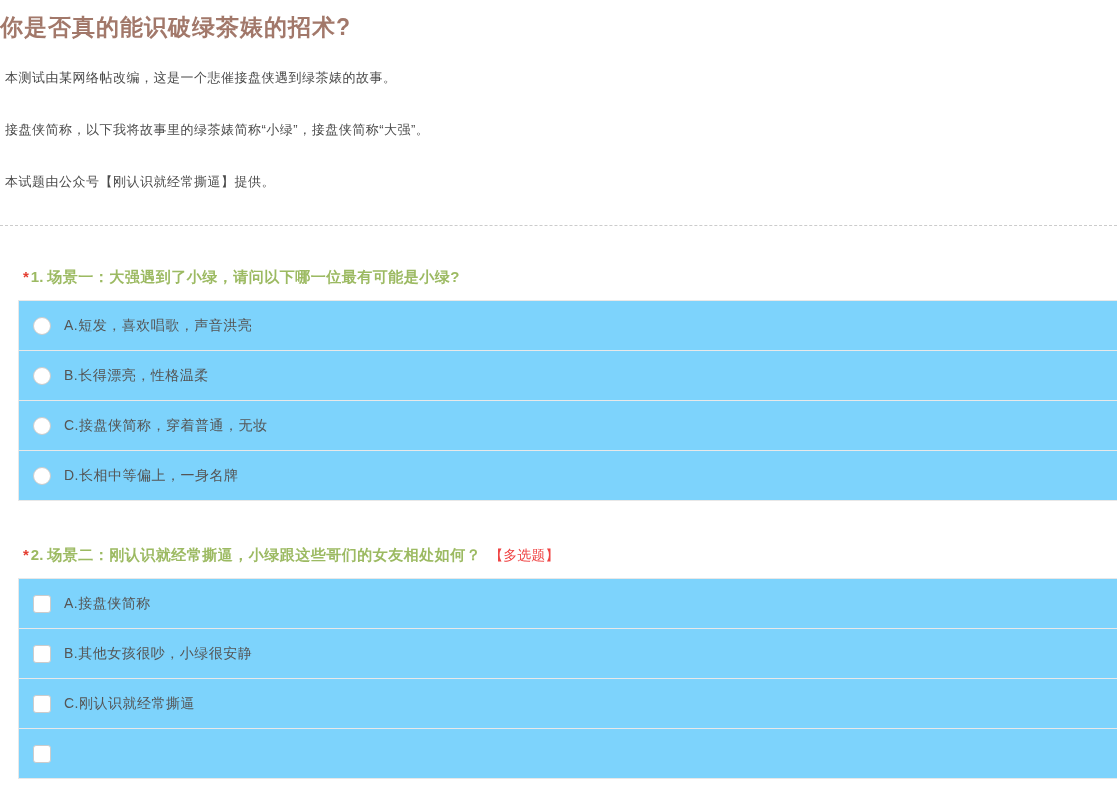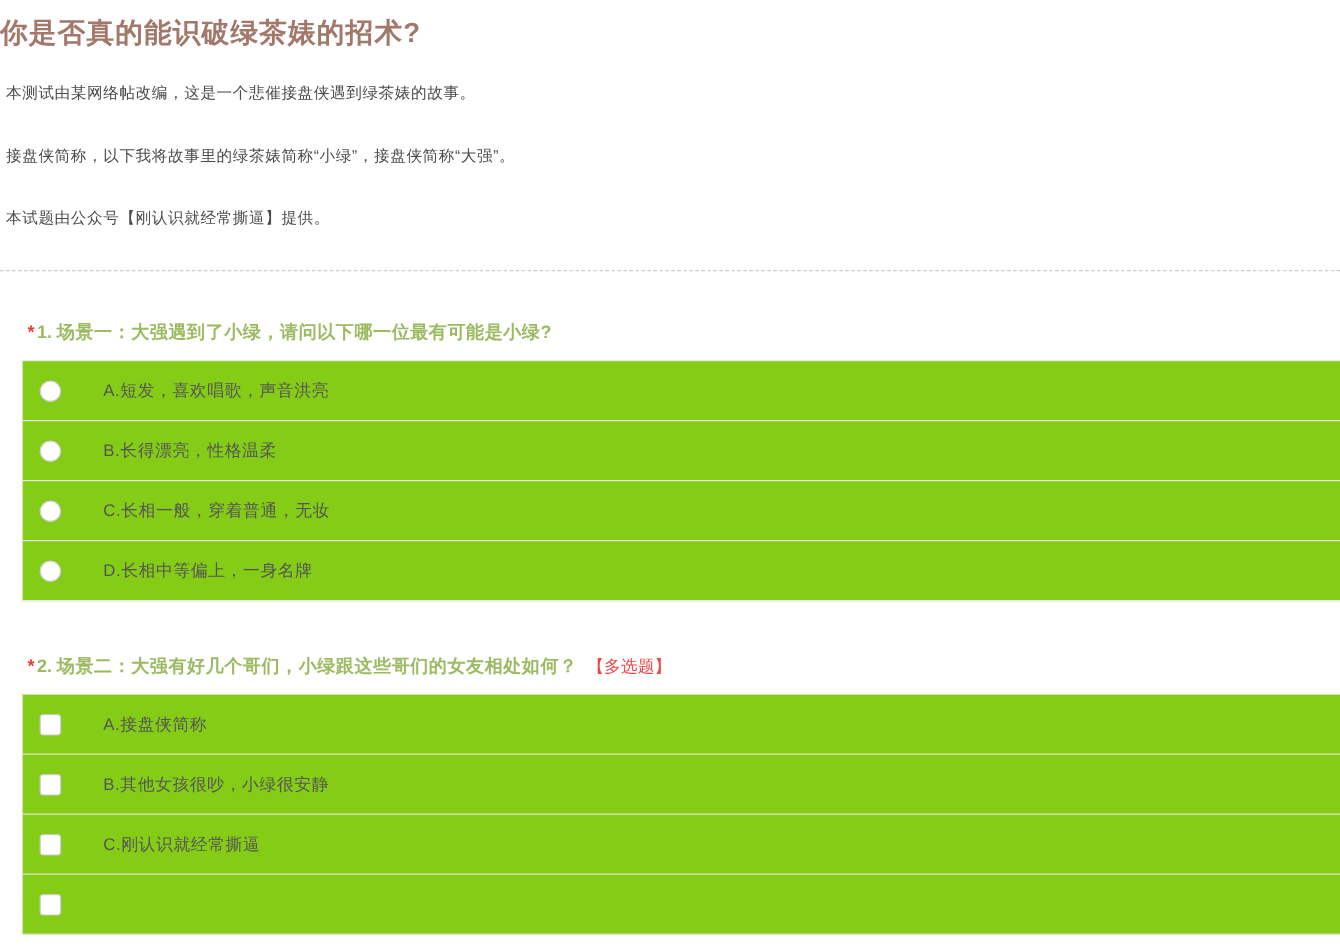--- a/index.html
+++ b/index.html
@@ -42,22 +42,21 @@
     margin-top: 13px;
     border-top: 1px solid #e8e8e8;
     border-left: 1px solid #e8e8e8;
   }
   .option-row {
     height: 50px;
     display: flex;
     align-items: center;
     border-bottom: 1px solid #e8e8e8;
     cursor: pointer;
-    background: #84cc16;
-    gap: 22px;
+    background: #7dd3fc;
   }
   .ctrl {
     width: 18px; height: 18px;
     margin-left: 14px;
     border: 1px solid #cccccc;
     background: #ffffff;
     flex: 0 0 auto;
   }
   .ctrl.radio { border-radius: 50%; }
   .ctrl.checkbox { border-radius: 3px; }
@@ -91,32 +90,32 @@
     <div class="option-row">
       <span class="ctrl radio"></span>
       <span class="option-label">A.短发，喜欢唱歌，声音洪亮</span>
     </div>
     <div class="option-row">
       <span class="ctrl radio"></span>
       <span class="option-label">B.长得漂亮，性格温柔</span>
     </div>
     <div class="option-row">
       <span class="ctrl radio"></span>
-      <span class="option-label">C.长相一般，穿着普通，无妆</span>
+      <span class="option-label">C.接盘侠简称，穿着普通，无妆</span>
     </div>
     <div class="option-row">
       <span class="ctrl radio"></span>
       <span class="option-label">D.长相中等偏上，一身名牌</span>
     </div>
   </div>
 </div>
 
 <div class="question q2">
   <div class="q-heading">
-    <span class="q-required">*</span><span class="q-number">2.</span><span class="q-title">场景二：大强有好几个哥们，小绿跟这些哥们的女友相处如何？</span><span class="q-tag">【多选题】</span>
+    <span class="q-required">*</span><span class="q-number">2.</span><span class="q-title">场景二：刚认识就经常撕逼，小绿跟这些哥们的女友相处如何？</span><span class="q-tag">【多选题】</span>
   </div>
   <div class="options">
     <div class="option-row">
       <span class="ctrl checkbox"></span>
       <span class="option-label">A.接盘侠简称</span>
     </div>
     <div class="option-row">
       <span class="ctrl checkbox"></span>
       <span class="option-label">B.其他女孩很吵，小绿很安静</span>
     </div>

